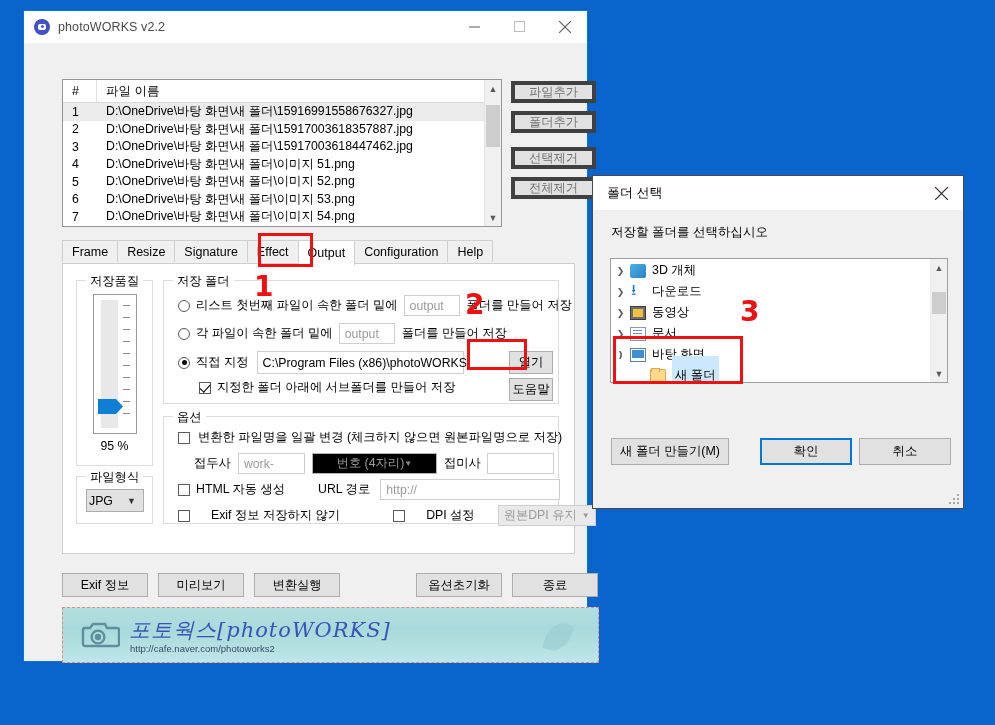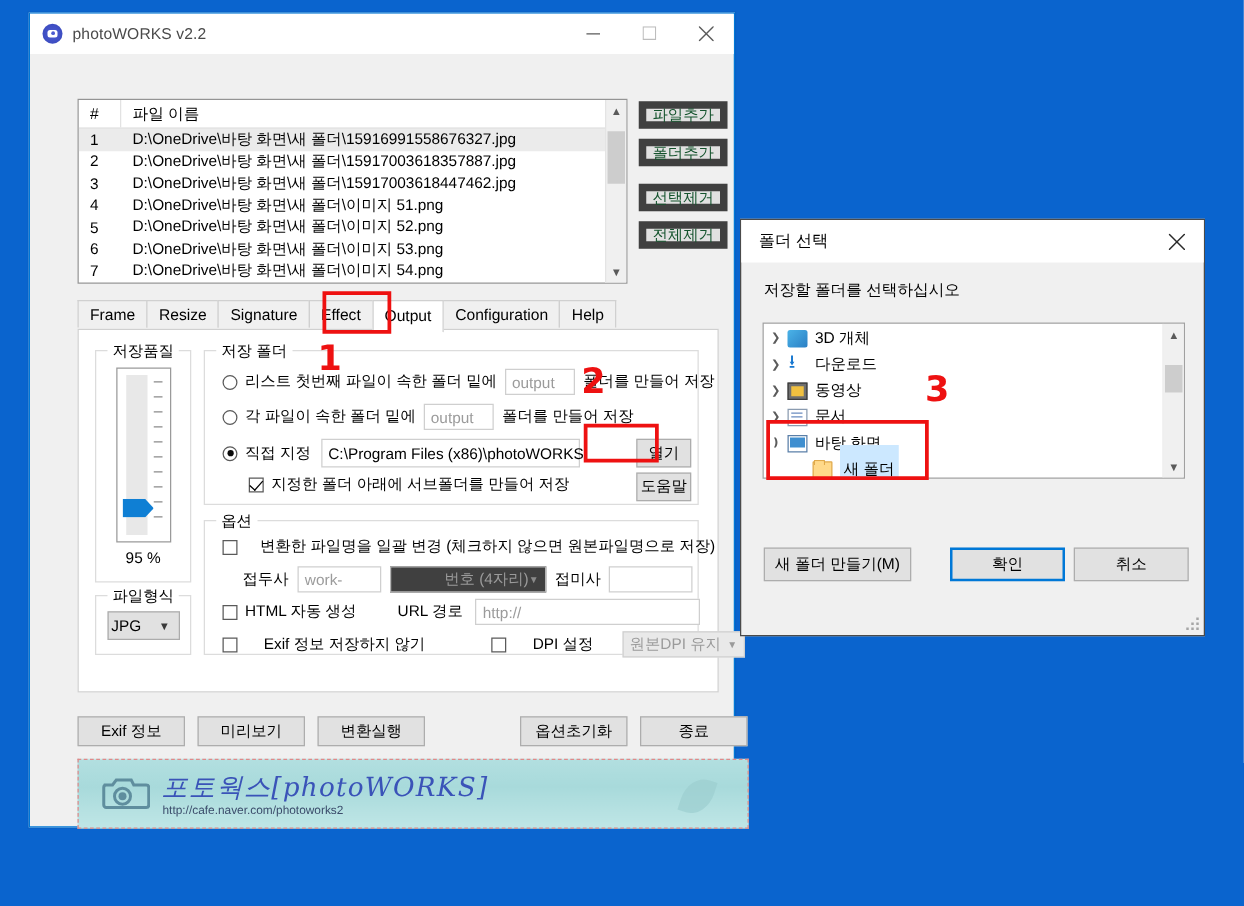--- a/index.html
+++ b/index.html
@@ -68,23 +68,23 @@
   #file-scroll{
     width:17px;background:#f0f0f0;border-left:1px solid #e4e4e4;
     display:flex;flex-direction:column;align-items:center;
   }
   .sb-arrow{height:17px;width:100%;display:flex;align-items:center;justify-content:center;color:#5a5a5a;font-size:9px;}
   .sb-track{flex:1 1 auto;width:100%;position:relative;}
   .sb-thumb{position:absolute;left:1px;right:1px;top:8px;height:42px;background:#cdcdcd;}
 
   
   .rbtn{
-    position:absolute;left:487px;width:71px;height:22px;
-    background:#e1e1e1;border:6px solid #404040;font-size:12.3px;
-    display:flex;align-items:center;justify-content:center;color:#14532d;
+    position:absolute;left:487px;width:85px;height:22px;
+    background:#e1e1e1;border:4px solid #404040;font-size:12.3px;
+    display:flex;align-items:center;justify-content:center;color:#737373;
   }
 
   
   #tabbar{position:absolute;left:38px;top:229px;width:513px;height:24px;display:flex;align-items:flex-start;}
   .tab{
     height:22px;padding:0 9px;display:flex;align-items:center;justify-content:center;
     font-size:12.5px;background:#f0f0f0;border:1px solid #d0d0d0;border-bottom:none;
     margin-right:-1px;color:#000;
   }
   .tab.active{height:26px;background:#fff;border:1px solid #d0d0d0;border-bottom:1px solid #fff;position:relative;z-index:3;}
@@ -363,27 +363,27 @@
         <span style="margin-left:6px">지정한 폴더 아래에 서브폴더를 만들어 저장</span>
       </div>
       <div class="gbtn" style="position:absolute;left:345px;top:97px;width:44px;height:23px">도움말</div>
     </div>
 
     <div class="gbox" id="op-group">
       <span class="glabel">옵션</span>
 
       <div class="row" style="left:14px;top:12px;">
         <span class="chk"></span>
-        <span style="margin-left:18px">변환한 파일명을 일괄 변경 (체크하지 않으면 원본파일명으로 저장)</span>
+        <span style="margin-left:8px">변환한 파일명을 일괄 변경 (체크하지 않으면 원본파일명으로 저장)</span>
       </div>
 
       <div class="row" style="left:30px;top:36px;">
         <span>접두사</span>
         <span class="txtin" style="width:67px;margin-left:7px">work-</span>
-        <span class="txtin" style="width:125px;margin-left:7px;background:#404040;border-color:#b4b4b4;justify-content:flex-end">
+        <span class="txtin" style="width:125px;margin-left:7px;background:#000000;border-color:#b4b4b4;justify-content:center">
           <span>번호 (4자리)</span>
           <span style="font-size:8px;color:#8a8a8a">▼</span>
         </span>
         <span style="margin-left:7px">접미사</span>
         <span class="txtin val" style="width:67px;margin-left:6px"></span>
       </div>
 
       <div class="row" style="left:14px;top:62px;">
         <span class="chk"></span>
         <span style="margin-left:6px">HTML 자동 생성</span>

